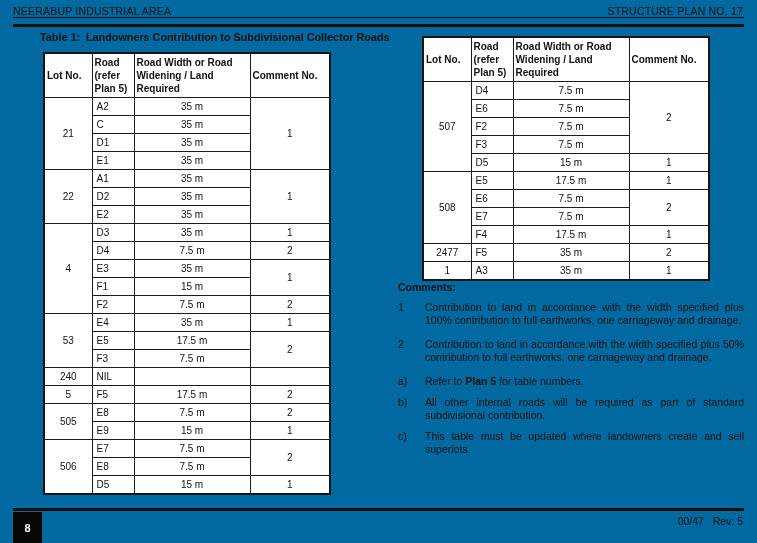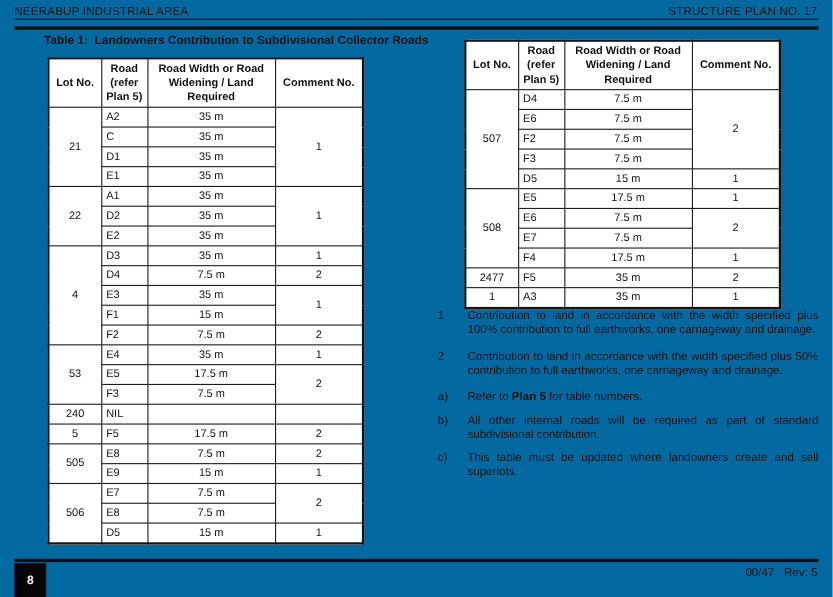--- a/index.html
+++ b/index.html
@@ -14,21 +14,21 @@
     border-top:1px solid #0c0c0c;border-bottom:3px solid #0c0c0c;}
   
   .tbl-title{position:absolute;left:40px;top:31px;font-size:10.8px;font-weight:bold;white-space:pre;}
   
   table.lo{border-collapse:collapse;table-layout:fixed;position:absolute;background:#fff;}
   table.lo.left{left:43px;top:52px;}
   table.lo.right{left:422px;top:36px;}
   table.lo, table.lo th, table.lo td{border:1px solid #1b1b1b;}
   table.lo{border:2px solid #141414;}
   table.lo th{
-    font-size:10px;font-weight:bold;text-align:center;vertical-align:middle;
+    font-size:10px;font-weight:bold;text-align:left;vertical-align:middle;
     white-space:pre-line;line-height:1.3;height:41px;padding:1px 2px;
   }
   table.lo td{font-size:10px;height:17px;padding:0 4px;vertical-align:middle;}
   col.w-lot{width:48px;} col.w-road{width:42px;} col.w-width{width:116px;} col.w-comment{width:80px;}
   td.c-lot{text-align:center;}
   td.c-road{text-align:left;padding-left:7px;}
   td.c-width{text-align:center;}
   td.c-comment{text-align:center;}
   td.vtop{vertical-align:top;padding-top:3px;}
   
@@ -263,20 +263,21 @@
         <tr>
           <td class="c-lot">1</td>
           <td class="c-road">A3</td>
           <td class="c-width">35 m</td>
           <td class="c-comment">1</td>
         </tr>
       </tbody>
   </table>
 
   <div class="side">
+    <div class="heading">Comments:</div>
 
     <div class="cn-item">
       <span class="cn-no">1</span>
       <span class="cn-text">Contribution to land in accordance with the width specified plus 100% contribution to full earthworks, one carriageway and drainage.</span>
     </div>
     <div class="cn-item">
       <span class="cn-no">2</span>
       <span class="cn-text">Contribution to land in accordance with the width specified plus 50% contribution to full earthworks, one carriageway and drainage.</span>
     </div>
 

